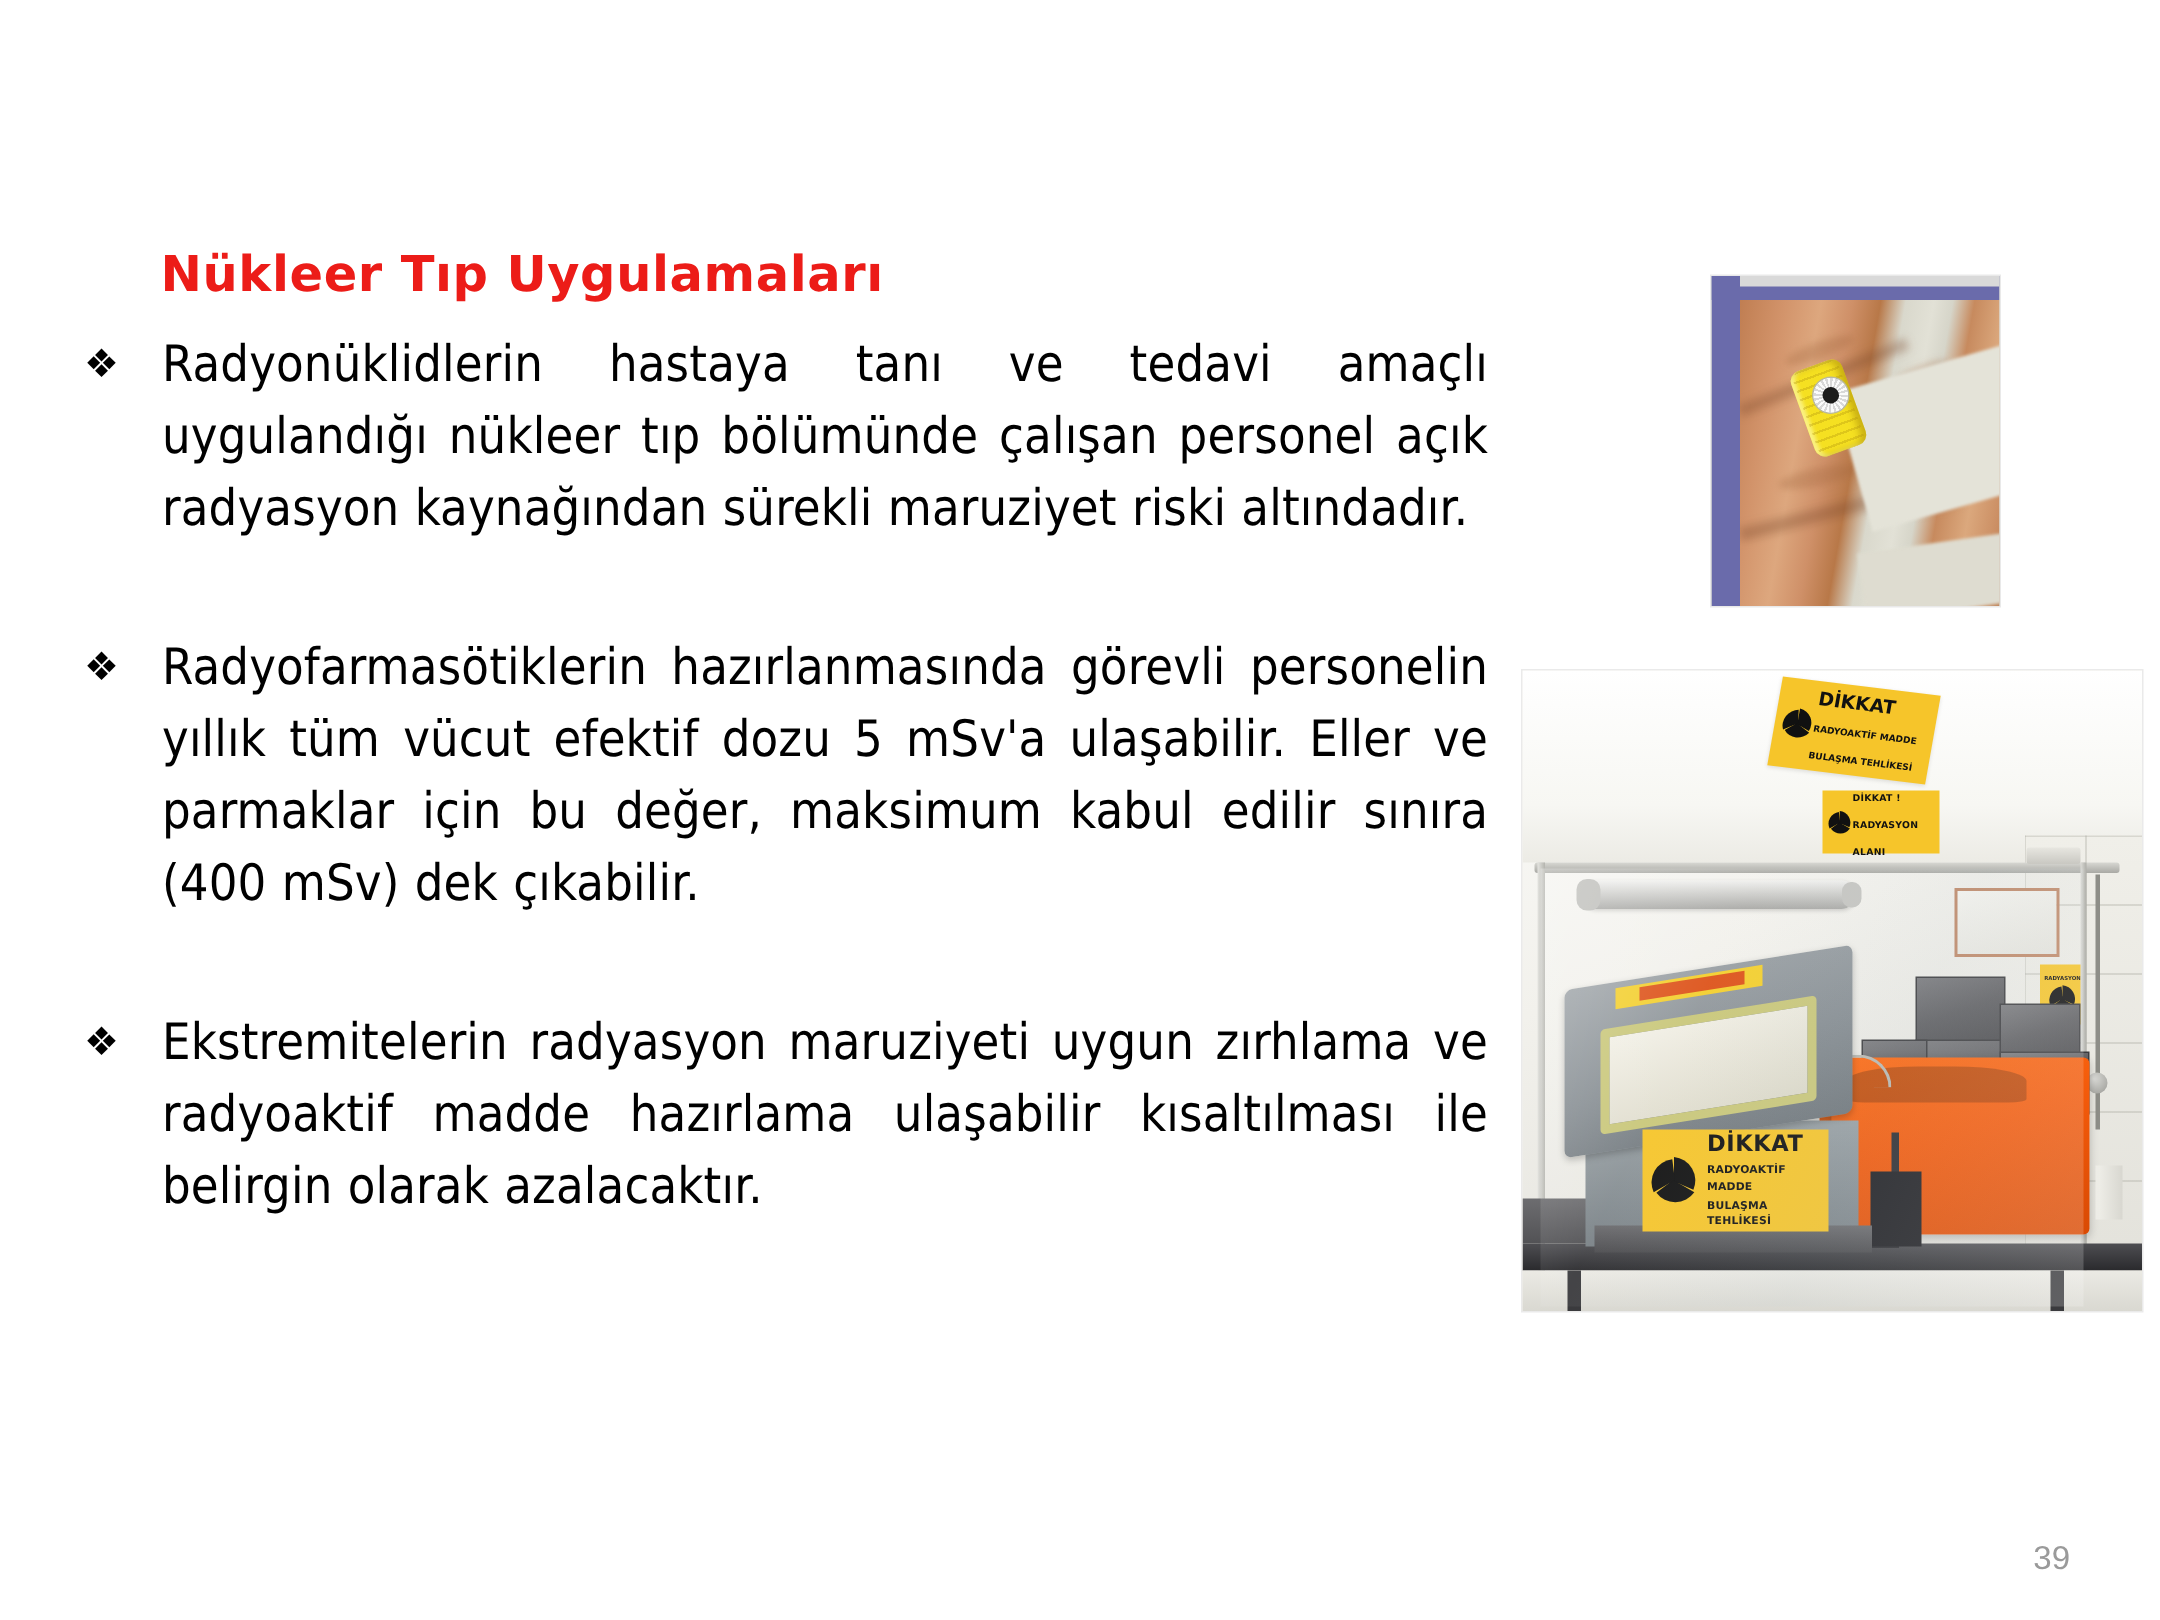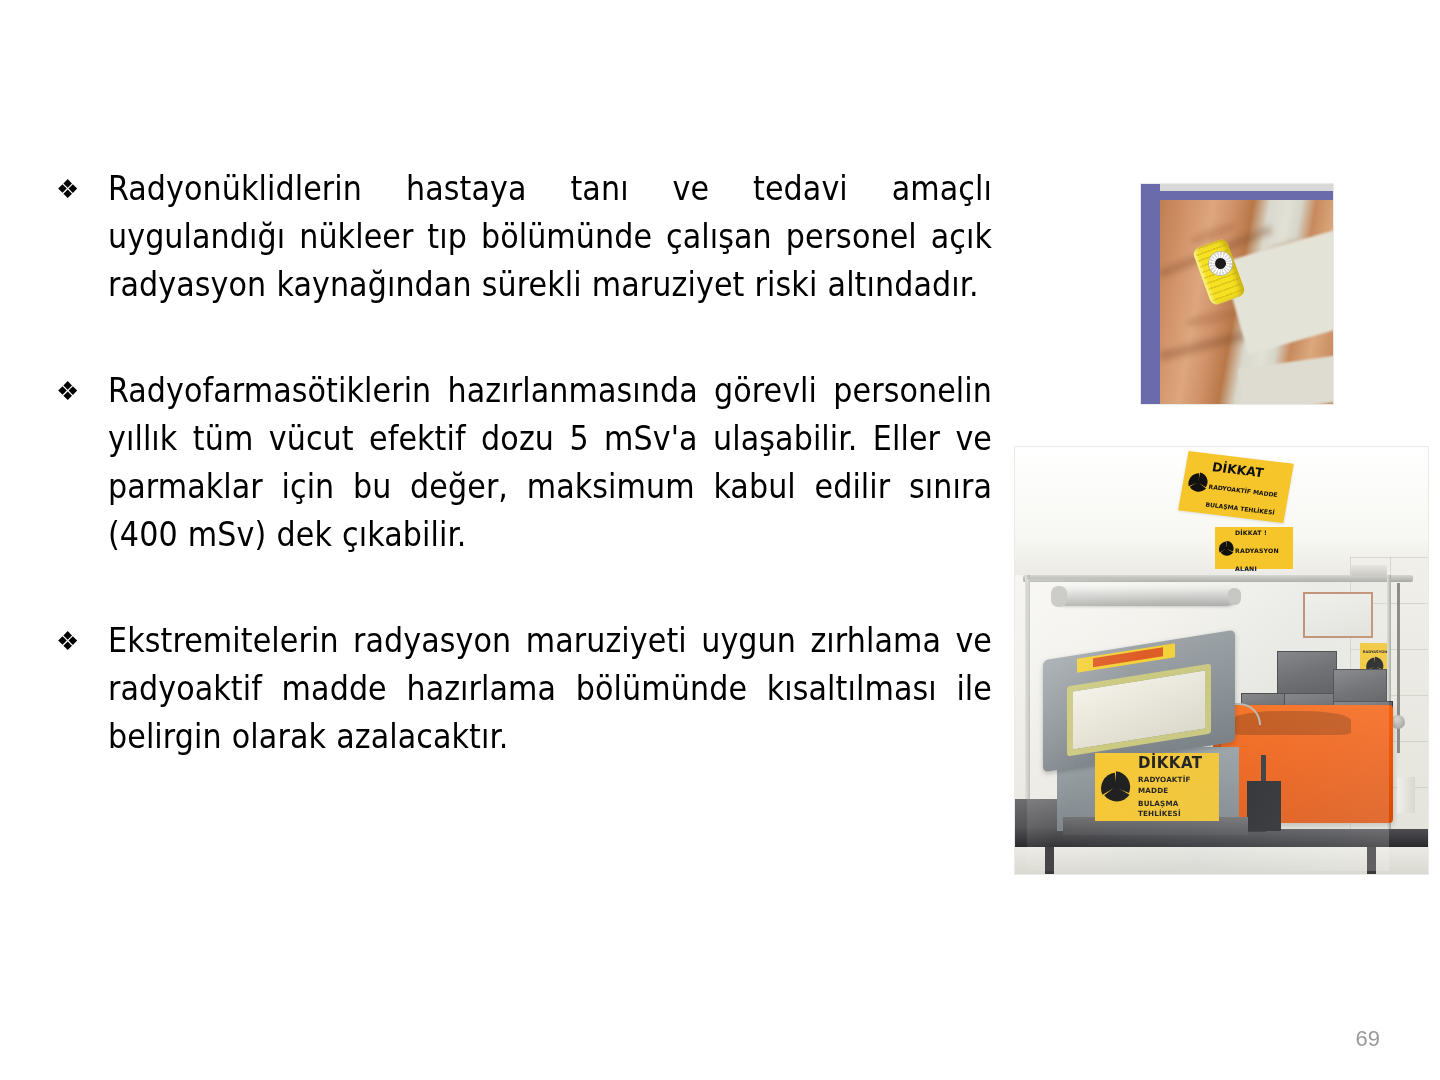--- a/index.html
+++ b/index.html
@@ -584,34 +584,35 @@
     color: #9a9a9a;
   }
 </style>
 </head>
 <body>
 
 <div class="slide">
 
   <div class="text-col">
 
+    <h1 class="slide-title">Nükleer Tıp Uygulamaları</h1>
 
     <div class="bullet">
       <span class="bullet-marker">❖</span>
       <span class="bullet-text">Radyonüklidlerin hastaya tanı ve tedavi amaçlı uygulandığı nükleer tıp bölümünde çalışan personel açık radyasyon kaynağından sürekli maruziyet riski altındadır.</span>
     </div>
 
     <div class="bullet">
       <span class="bullet-marker">❖</span>
       <span class="bullet-text">Radyofarmasötiklerin hazırlanmasında görevli personelin yıllık tüm vücut efektif dozu 5 mSv'a ulaşabilir. Eller ve parmaklar için bu değer, maksimum kabul edilir sınıra (400 mSv) dek çıkabilir.</span>
     </div>
 
     <div class="bullet">
       <span class="bullet-marker">❖</span>
-      <span class="bullet-text">Ekstremitelerin radyasyon maruziyeti uygun zırhlama ve radyoaktif madde hazırlama bölümünde kısaltılması ile belirgin olarak azalacaktır.</span>
+      <span class="bullet-text">Ekstremitelerin radyasyon maruziyeti uygun zırhlama ve radyoaktif madde hazırlama ulaşabilir kısaltılması ile belirgin olarak azalacaktır.</span>
     </div>
 
   </div>
 
   <div class="ring-photo">
     <div class="ring-skin"></div>
     <div class="finger-gap fg1"></div>
     <div class="finger-gap fg2"></div>
     <div class="cloth"></div>
     <div class="cloth2"></div>
@@ -736,15 +737,15 @@
     </div>
 
     <div class="lead-front"></div>
     <div class="bench"></div>
     <div class="bench-front"></div>
     <div class="bench-leg" style="left:30px"></div>
     <div class="bench-leg" style="left:352px"></div>
     <div class="glass-sheen"></div>
   </div>
 
-  <div class="page-number">69</div>
+  <div class="page-number">39</div>
 
 </div>
 
 </body></html>

